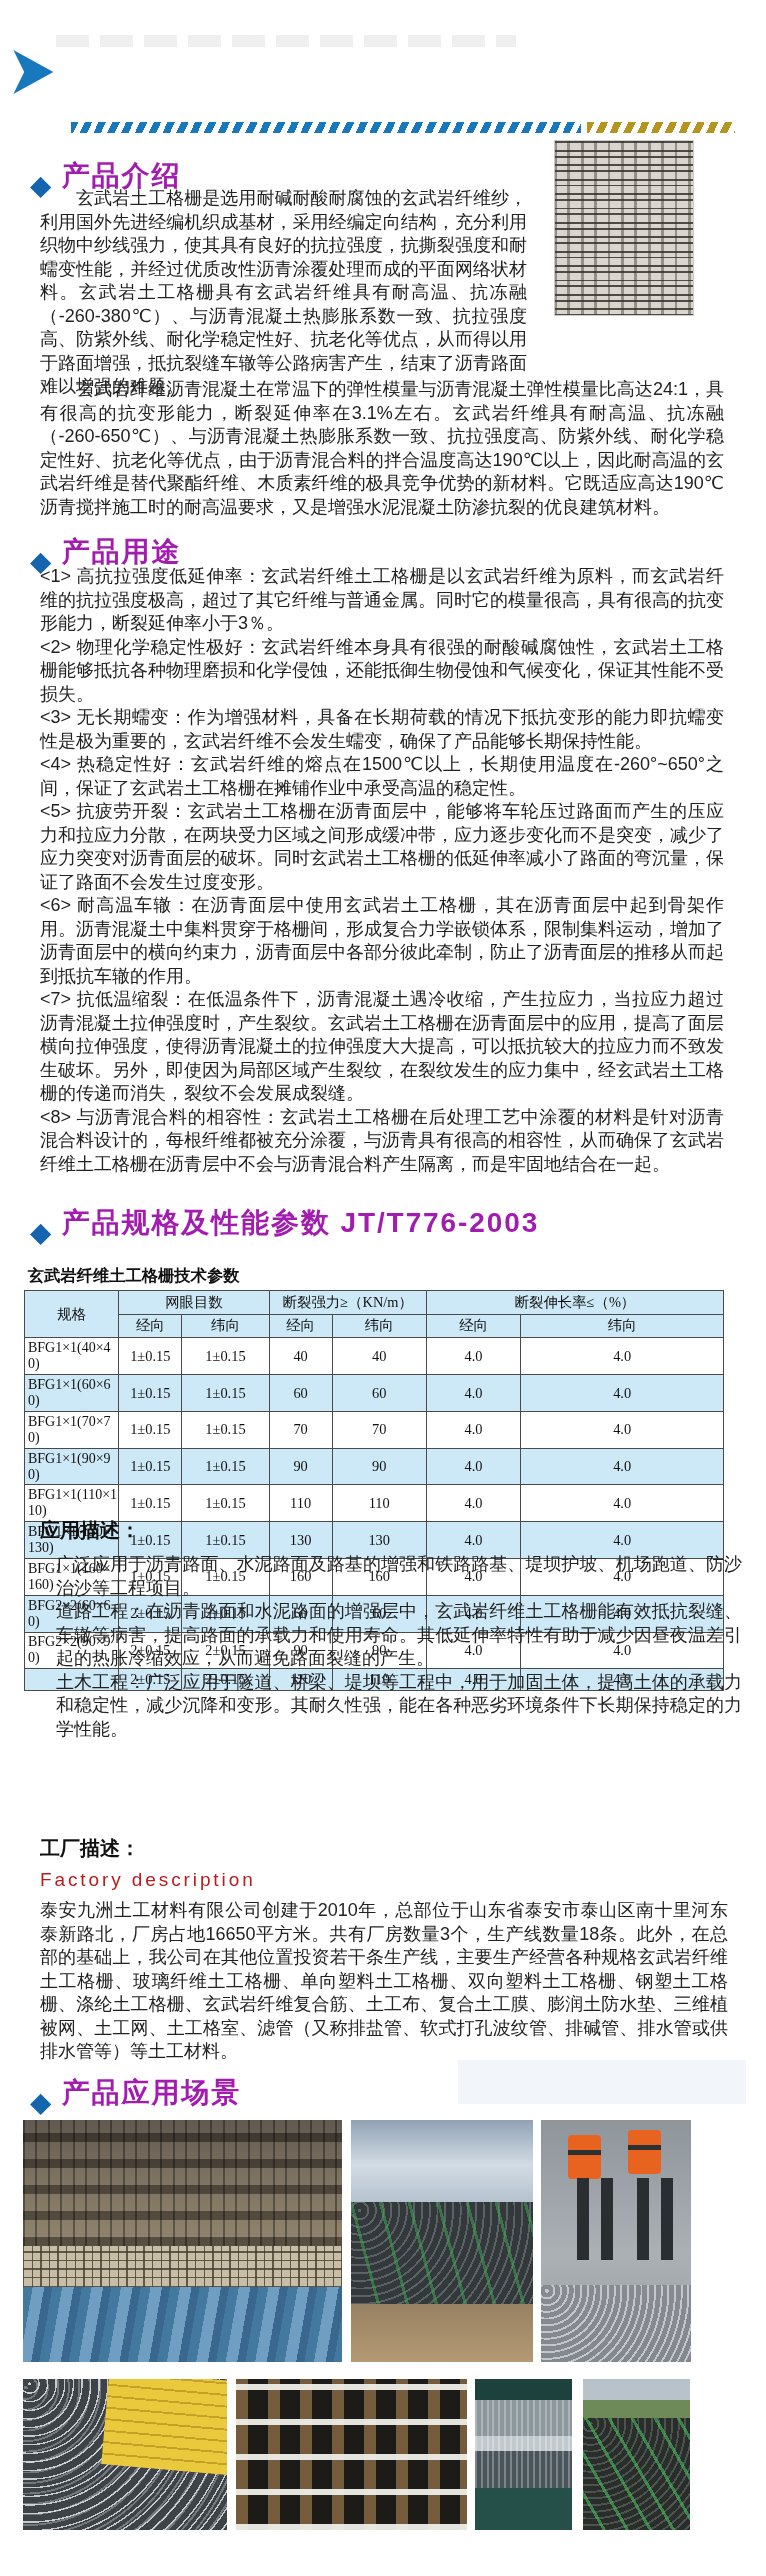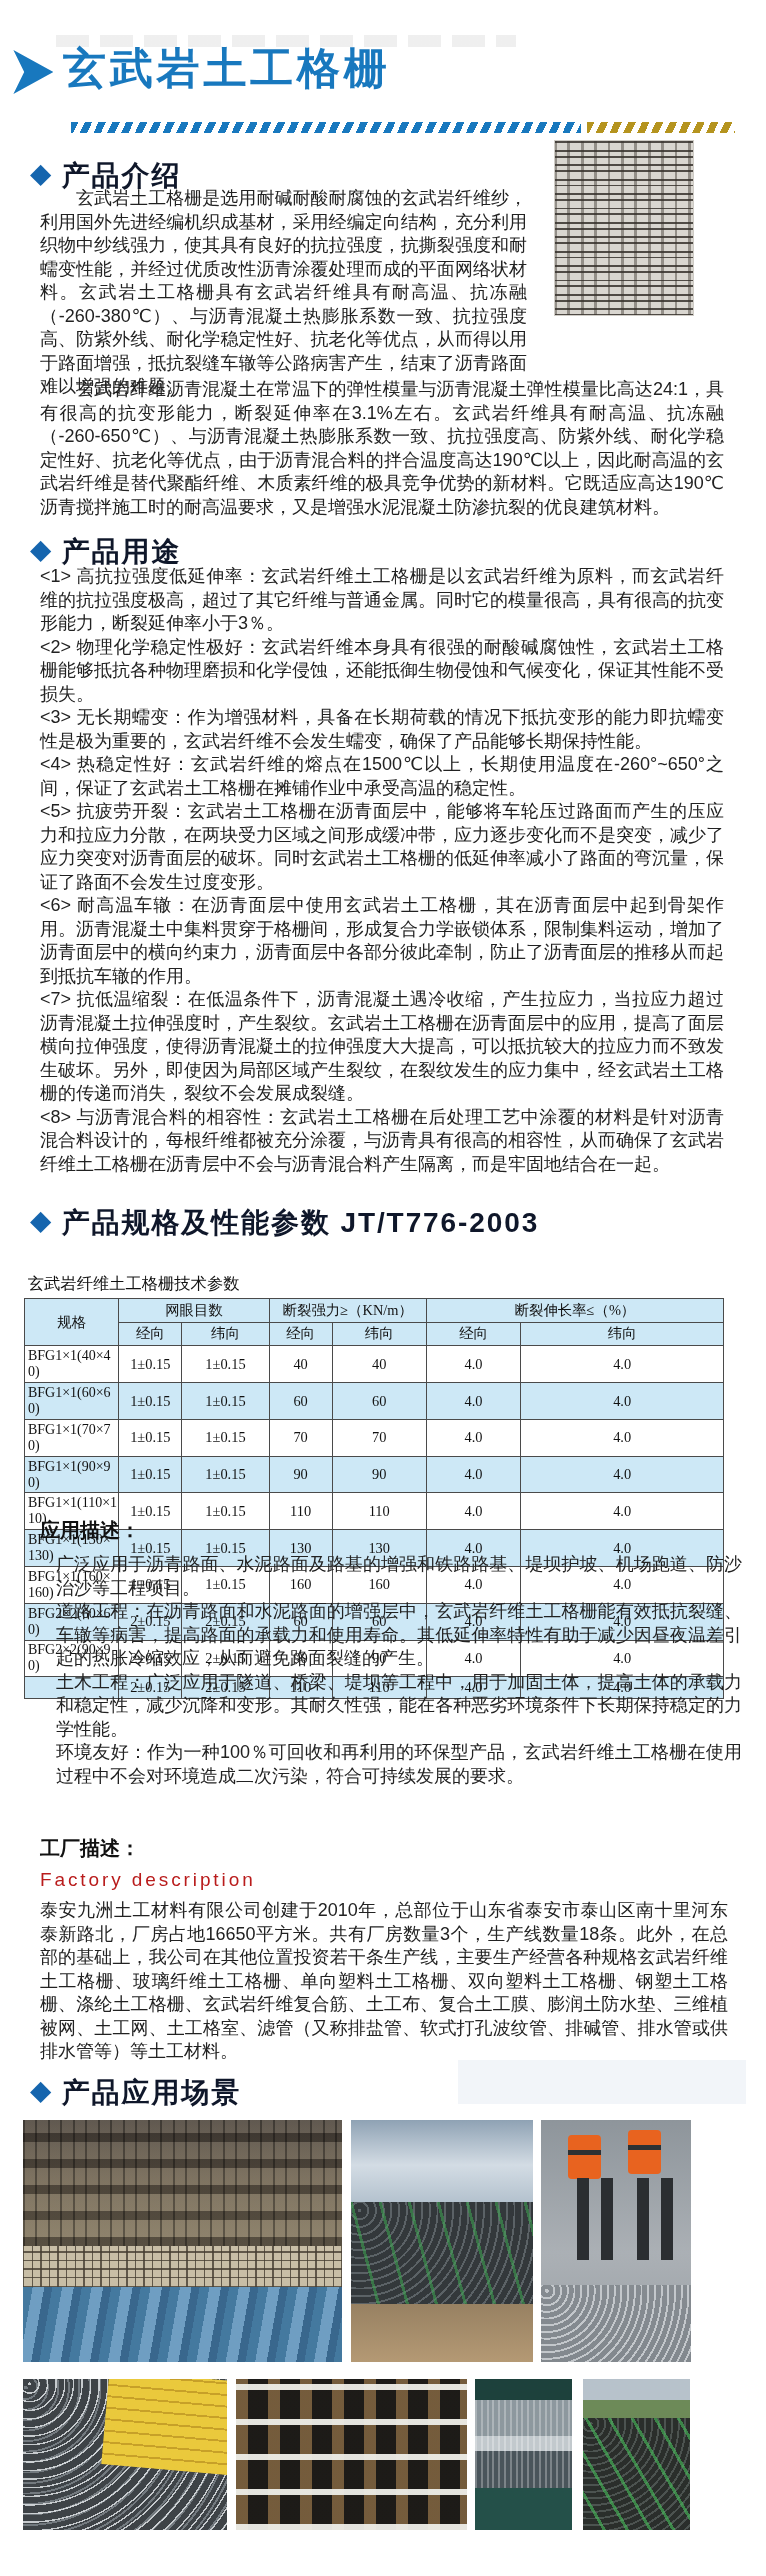--- a/index.html
+++ b/index.html
@@ -18,33 +18,33 @@
     background:repeating-linear-gradient(115deg,#b5941f 0 6.7px,#ffffff 6.7px 12.5px);}
 
   
   .mesh-photo{position:absolute;top:140px;left:554px;width:140px;height:176px;background-color:#d9d6d0;
     background-image:
       repeating-linear-gradient(0deg,rgba(55,50,45,.85) 0 1.9px,transparent 1.9px 5.8px,rgba(55,50,45,.85) 5.8px 7.7px,transparent 7.7px 14.4px),
       repeating-linear-gradient(90deg,rgba(110,105,98,.65) 0 2.9px,transparent 2.9px 13.4px);
     box-shadow:0 0 0 1px #cfccc6 inset;}
 
   
-  .sec-heading{position:absolute;left:33px;display:flex;align-items:center;gap:13.4px;
-    color:#0f172a;font-size:28px;font-weight:bold;letter-spacing:1.9px;}
+  .sec-heading{position:absolute;left:33px;display:flex;align-items:flex-end;gap:13.4px;
+    color:#a21caf;font-size:28px;font-weight:bold;letter-spacing:1.9px;}
   .diamond{width:15.3px;height:15.3px;background:#1565ae;transform:rotate(45deg);flex:0 0 auto;}
 
   
   .body-text{position:absolute;left:40px;font-size:18px;line-height:23.5px;color:#222;text-align:justify;}
   .indent{text-indent:2em;}
   .body-text p{margin:0;}
 
   
   .table-panel{position:absolute;top:1263px;left:24px;width:700px;background:#ffffff;
     font-family:"Liberation Serif","DejaVu Serif",serif;}
-  .table-caption{font-size:16.3px;font-weight:normal;color:#111;padding:1.9px 0 2.9px 3.8px;margin-top:8px;}
+  .table-caption{font-size:16.3px;font-weight:bold;color:#111;padding:1.9px 0 2.9px 3.8px;}
   table.spec{width:100%;border-collapse:collapse;table-layout:fixed;}
   table.spec th,table.spec td{border:1px solid #4a4a4a;font-size:14.4px;font-weight:normal;
     text-align:center;padding:1.9px 1px;color:#111;overflow:hidden;}
   table.spec th{background:#cde8f6;}
   table.spec tr.alt td{background:#cde8f6;}
   table.spec td.spec-name{text-align:left;padding-left:2.9px;font-size:14px;word-break:break-all;}
 
   
   .sub-heading{position:absolute;left:40px;font-size:20px;font-weight:bold;color:#111;}
   .factory-en{position:absolute;left:40px;font-size:19px;color:#b91c1c;letter-spacing:2.9px;}
@@ -104,21 +104,20 @@
       repeating-linear-gradient(60deg,transparent 0 17px,rgba(72,190,92,.6) 17px 20px),
       repeating-radial-gradient(circle at 7.7px 5.8px,#4c5350 0 1.9px,transparent 1.9px 6.7px);}
 </style>
 </head>
 <body>
 
 <div class="page">
 
   <div class="watermark-strip"></div>
   <div class="title-arrow"></div>
-  <div class="page-title">玄武岩土工格栅</div>
   <div class="stripe-bar-blue"></div>
   <div class="stripe-bar-gold"></div>
 
   <div class="mesh-photo"></div>
 
   <div class="sec-heading" style="top:157px;">
     <span class="diamond"></span>
     <span>产品介绍</span>
   </div>
   <div class="body-text indent" style="top:187px;width:487px;">玄武岩土工格栅是选用耐碱耐酸耐腐蚀的玄武岩纤维纱，利用国外先进经编机织成基材，采用经编定向结构，充分利用织物中纱线强力，使其具有良好的抗拉强度，抗撕裂强度和耐蠕变性能，并经过优质改性沥青涂覆处理而成的平面网络状材料。玄武岩土工格栅具有玄武岩纤维具有耐高温、抗冻融（-260-380℃）、与沥青混凝土热膨胀系数一致、抗拉强度高、防紫外线、耐化学稳定性好、抗老化等优点，从而得以用于路面增强，抵抗裂缝车辙等公路病害产生，结束了沥青路面难以增强的难题。</div>
@@ -265,21 +264,20 @@
         </tr>
       </tbody>
     </table>
   </div>
 
   <div class="sub-heading" style="top:1517px;">应用描述：</div>
   <div class="body-text" style="top:1553px;width:686px;margin-left:16px;">
     <p>广泛应用于沥青路面、水泥路面及路基的增强和铁路路基、堤坝护坡、机场跑道、防沙治沙等工程项目。</p>
     <p>道路工程：在沥青路面和水泥路面的增强层中，玄武岩纤维土工格栅能有效抵抗裂缝、车辙等病害，提高路面的承载力和使用寿命。其低延伸率特性有助于减少因昼夜温差引起的热胀冷缩效应，从而避免路面裂缝的产生。</p>
     <p>土木工程：广泛应用于隧道、桥梁、堤坝等工程中，用于加固土体，提高土体的承载力和稳定性，减少沉降和变形。其耐久性强，能在各种恶劣环境条件下长期保持稳定的力学性能。</p>
-    <p>环境友好：作为一种100％可回收和再利用的环保型产品，玄武岩纤维土工格栅在使用过程中不会对环境造成二次污染，符合可持续发展的要求。</p>
   </div>
 
   <div class="sub-heading" style="top:1835px;">工厂描述：</div>
   <div class="factory-en" style="top:1869px;">Factory description</div>
   <div class="body-text" style="top:1899px;width:688px;">泰安九洲土工材料有限公司创建于2010年，总部位于山东省泰安市泰山区南十里河东泰新路北，厂房占地16650平方米。共有厂房数量3个，生产线数量18条。此外，在总部的基础上，我公司在其他位置投资若干条生产线，主要生产经营各种规格玄武岩纤维土工格栅、玻璃纤维土工格栅、单向塑料土工格栅、双向塑料土工格栅、钢塑土工格栅、涤纶土工格栅、玄武岩纤维复合筋、土工布、复合土工膜、膨润土防水垫、三维植被网、土工网、土工格室、滤管（又称排盐管、软式打孔波纹管、排碱管、排水管或供排水管等）等土工材料。</div>
 
   <div class="faint-band"></div>
   <div class="sec-heading" style="top:2074px;">
     <span class="diamond"></span>
     <span>产品应用场景</span>

